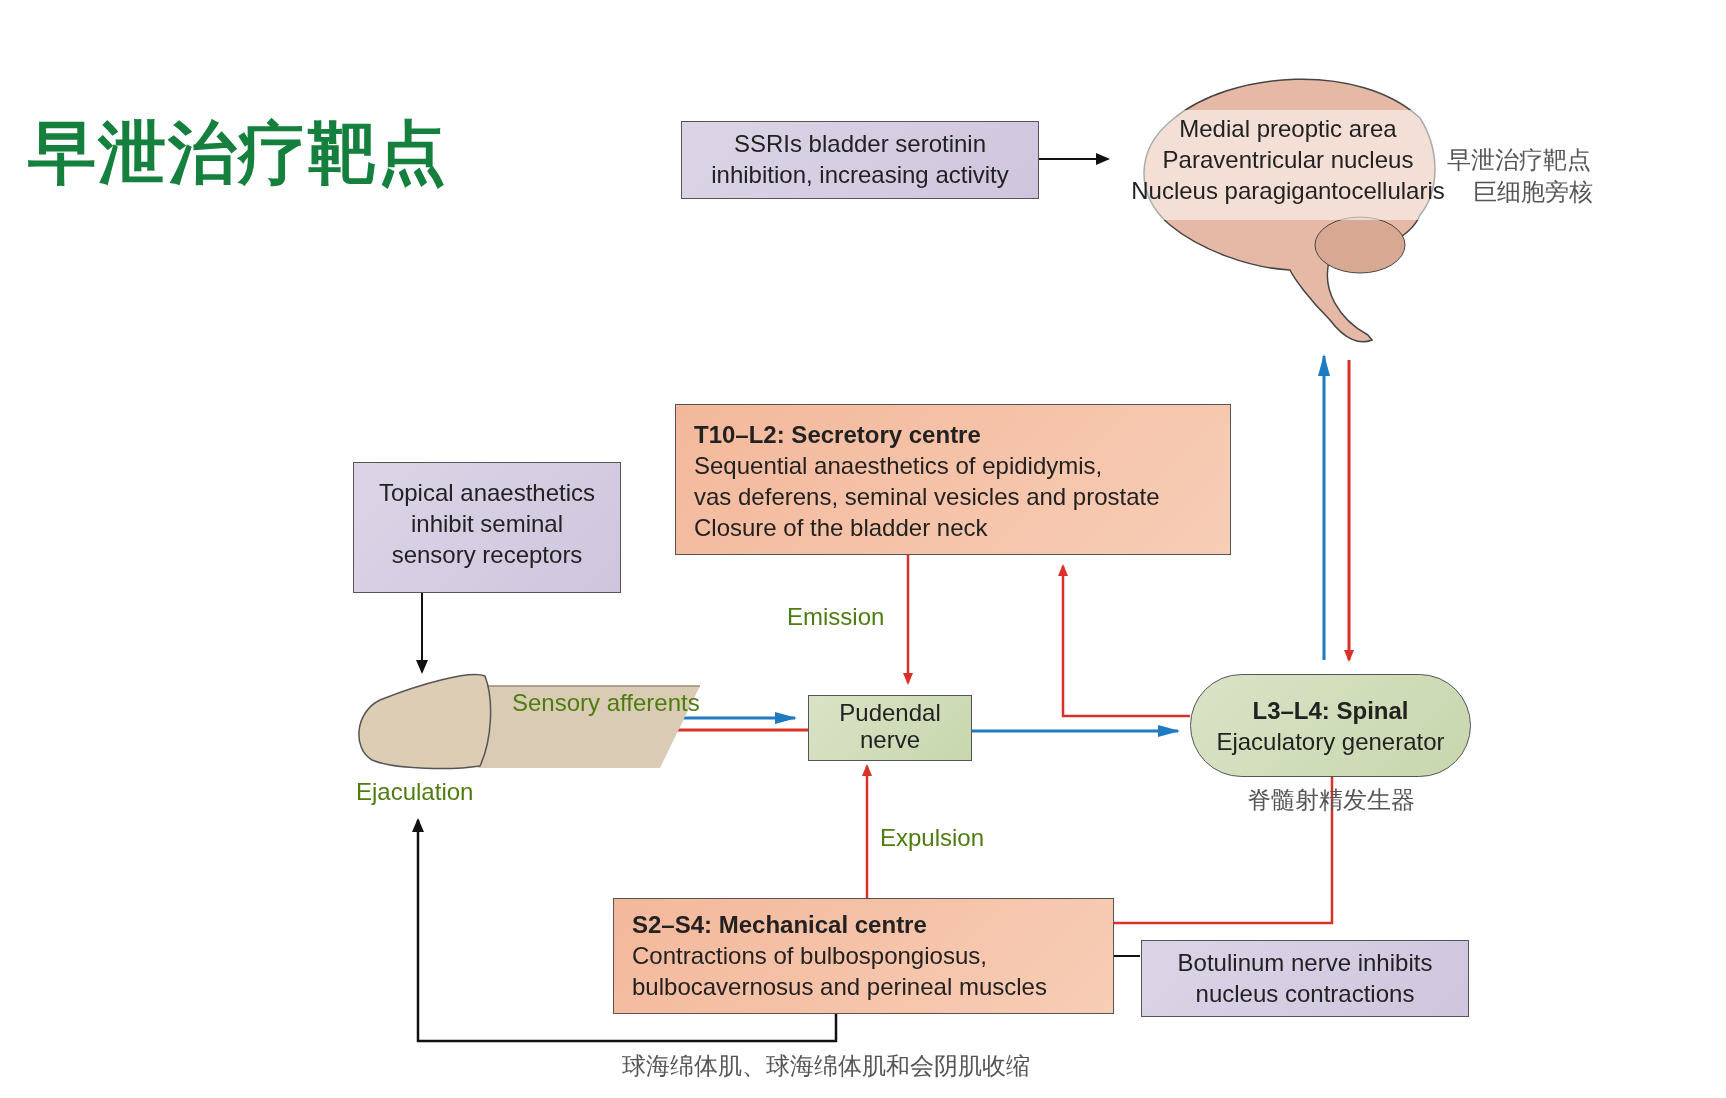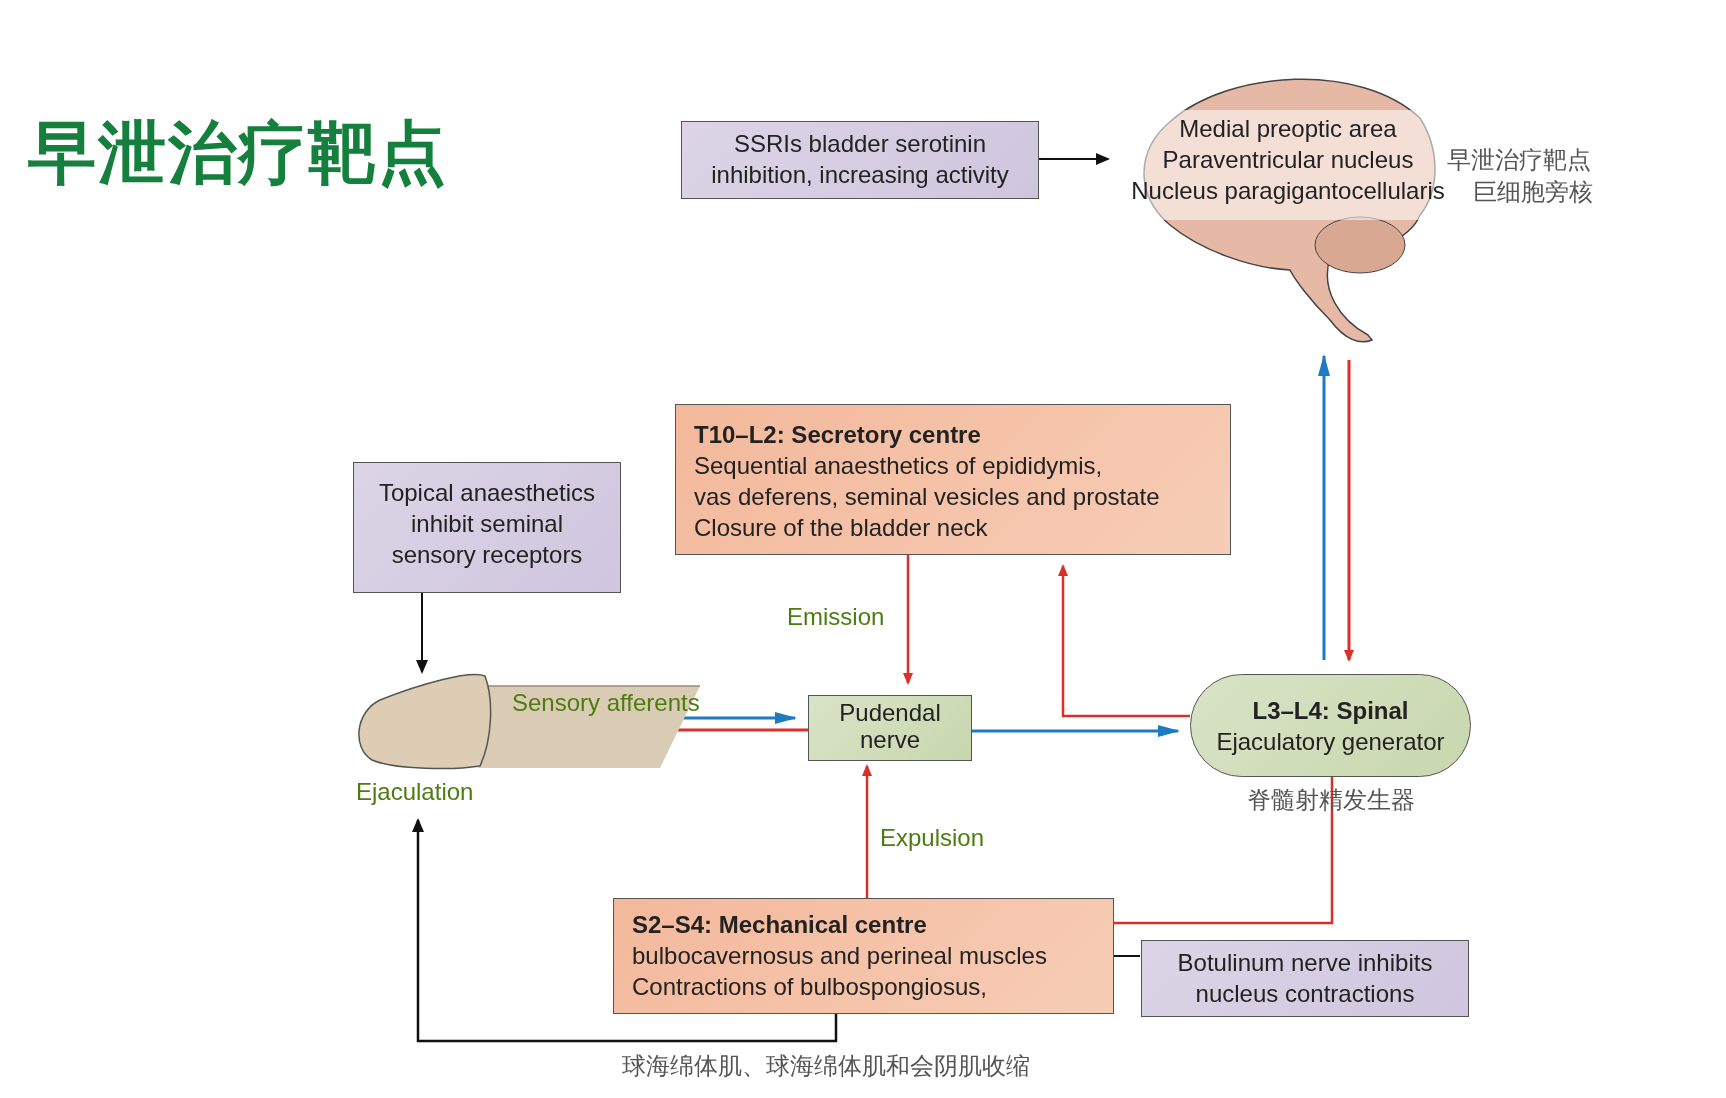--- a/index.html
+++ b/index.html
@@ -111,21 +111,21 @@
 </div>
 
 <div class="box green" style="left:1190px; top:674px; width:281px; height:103px; border-radius:52px; padding-top:20px;">
   <div class="bold">L3–L4: Spinal</div>
   <div>Ejaculatory generator</div>
 </div>
 <div class="cn" style="left:1247px; top:784px;">脊髓射精发生器</div>
 
 <div class="box salmon" style="left:613px; top:898px; width:501px; height:116px; padding-top:10px;">
   <div class="bold">S2–S4: Mechanical centre</div>
+  <div>Contractions of bulbospongiosus,</div>
   <div>bulbocavernosus and perineal muscles</div>
-  <div>Contractions of bulbospongiosus,</div>
 </div>
 <div class="cn" style="left:622px; top:1050px;">球海绵体肌、球海绵体肌和会阴肌收缩</div>
 
 <div class="box purple" style="left:1141px; top:940px; width:328px; height:77px; padding-top:6px;">
   <div>Botulinum nerve inhibits</div>
   <div>nucleus contractions</div>
 </div>
 
 </body></html>

